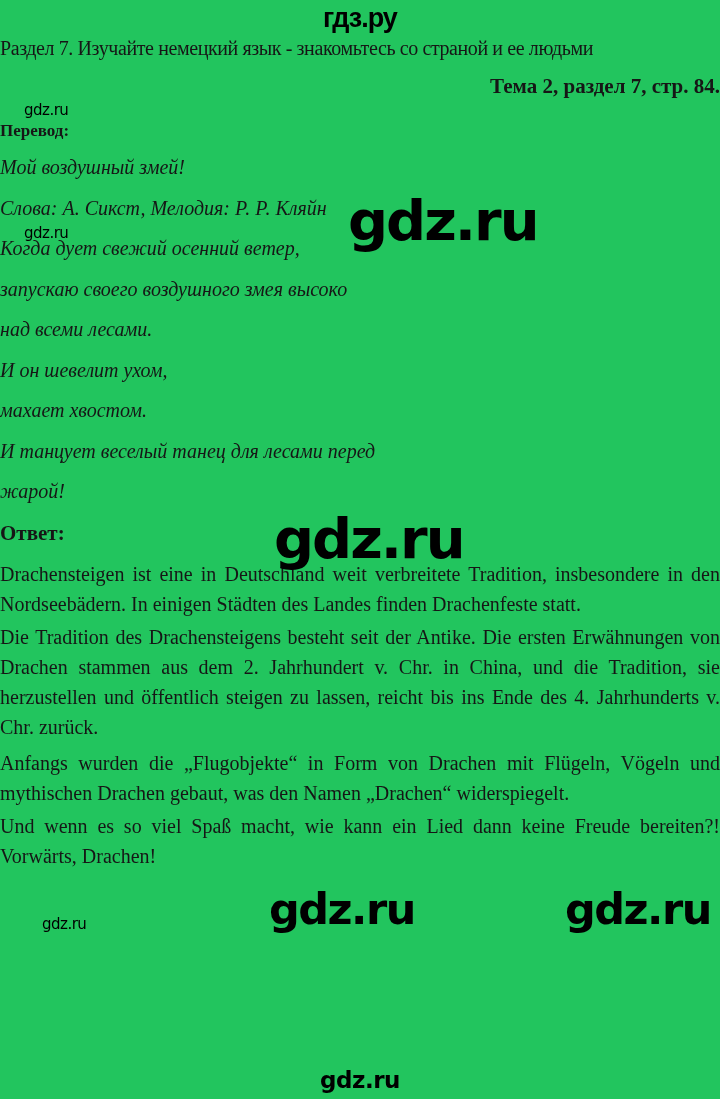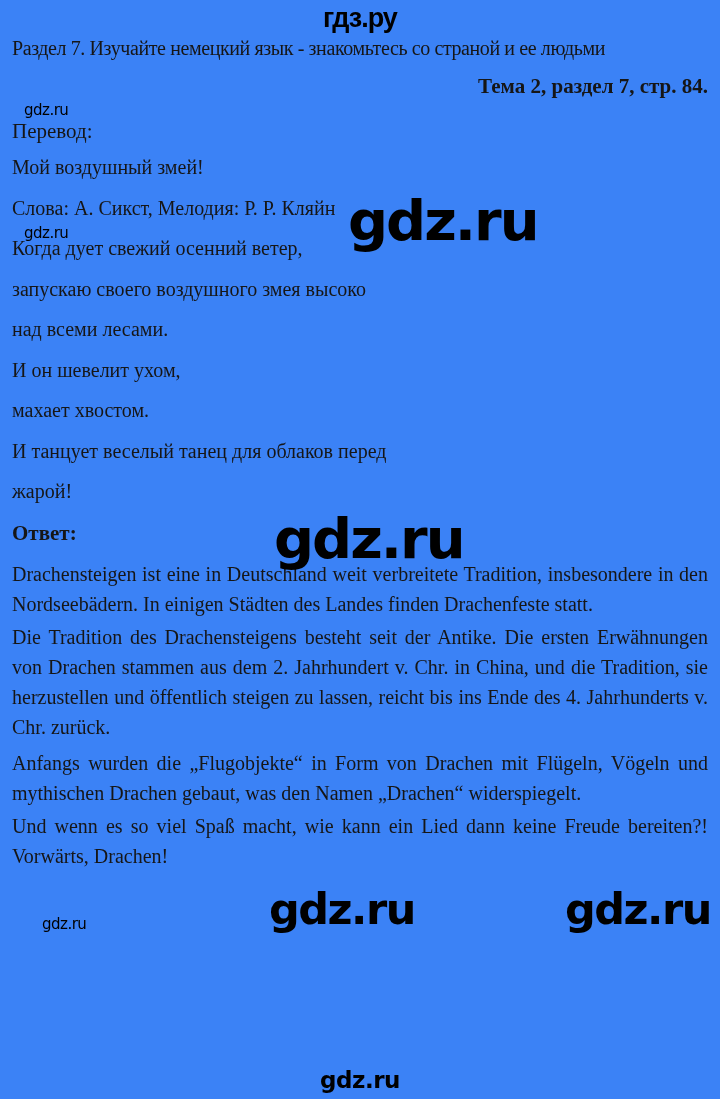--- a/index.html
+++ b/index.html
@@ -1,21 +1,21 @@
 <!DOCTYPE html>
 <html><head>
 <meta charset="utf-8">
 <style>
   html,body{margin:0;padding:0;background:#fff;}
   .page{
     position:relative;
     width:720px;height:1099px;
     box-sizing:border-box;
-    padding:0 12px;
-    background:#3b82f6;
+    padding:0 0;
+    background:#22c55e;
     color:#161616;
     font-family:"Liberation Serif","DejaVu Serif",serif;
     overflow:hidden;
   }
   .logo-header{
     padding-top:5px;
     text-align:center;
     font-family:"Liberation Sans","DejaVu Sans",sans-serif;
     font-weight:bold;
     font-size:27px;line-height:26px;
@@ -30,29 +30,29 @@
     white-space:nowrap;
   }
   .topic-title{
     margin:15px 0 0 0;
     font-size:21px;line-height:24px;
     font-weight:bold;
     text-align:right;
   }
   .block-label{
     margin:21px 0 0 0;
-    font-size:21px;line-height:24px;
-    font-weight:normal;
+    font-size:17px;line-height:24px;
+    font-weight:bold;
   }
   .answer-label{
     margin:9px 0 0 0;
     font-size:21px;line-height:24px;
     font-weight:bold;
   }
-  .poem{margin:13px 0 6px 0;}
+  .poem{margin:13px 0 6px 0;font-style:italic;}
   .poem p{
     margin:0 0 17.5px 0;
     font-size:20px;line-height:23px;
   }
   .task-text{
     margin:46px 0 0 0;
     font-size:20px;line-height:29px;
     font-weight:bold;
     text-align:justify;
   }
@@ -107,21 +107,21 @@
   <div class="block-label">Перевод:</div>
 
   <div class="poem">
     <p>Мой воздушный змей!</p>
     <p>Слова: А. Сикст, Мелодия: Р. Р. Кляйн</p>
     <p>Когда дует свежий осенний ветер,</p>
     <p>запускаю своего воздушного змея высоко</p>
     <p>над всеми лесами.</p>
     <p>И он шевелит ухом,</p>
     <p>махает хвостом.</p>
-    <p>И танцует веселый танец для облаков перед</p>
+    <p>И танцует веселый танец для лесами перед</p>
     <p>жарой!</p>
   </div>
 
 
   <div class="answer-label">Ответ:</div>
 
   <p class="answer-par p1">Drachensteigen ist eine in Deutschland weit verbreitete Tradition, insbesondere in den Nordseebädern. In einigen Städten des Landes finden Drachenfeste statt.</p>
   <p class="answer-par p2">Die Tradition des Drachensteigens besteht seit der Antike. Die ersten Erwähnungen von Drachen stammen aus dem 2. Jahrhundert v. Chr. in China, und die Tradition, sie herzustellen und öffentlich steigen zu lassen, reicht bis ins Ende des 4. Jahrhunderts v. Chr. zurück.</p>
   <p class="answer-par p3">Anfangs wurden die „Flugobjekte“ in Form von Drachen mit Flügeln, Vögeln und mythischen Drachen gebaut, was den Namen „Drachen“ widerspiegelt.</p>
   <p class="answer-par p4">Und wenn es so viel Spaß macht, wie kann ein Lied dann keine Freude bereiten?! Vorwärts, Drachen!</p>

